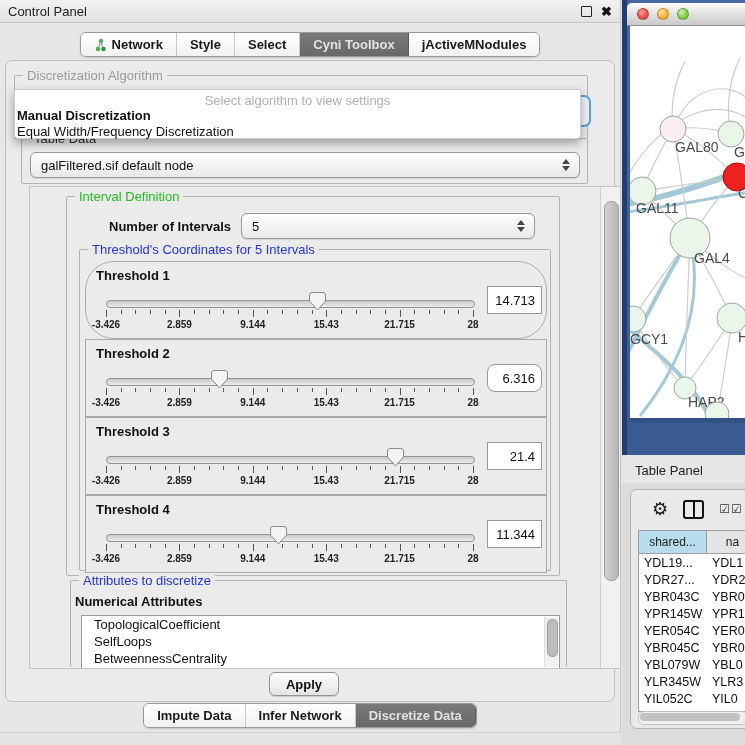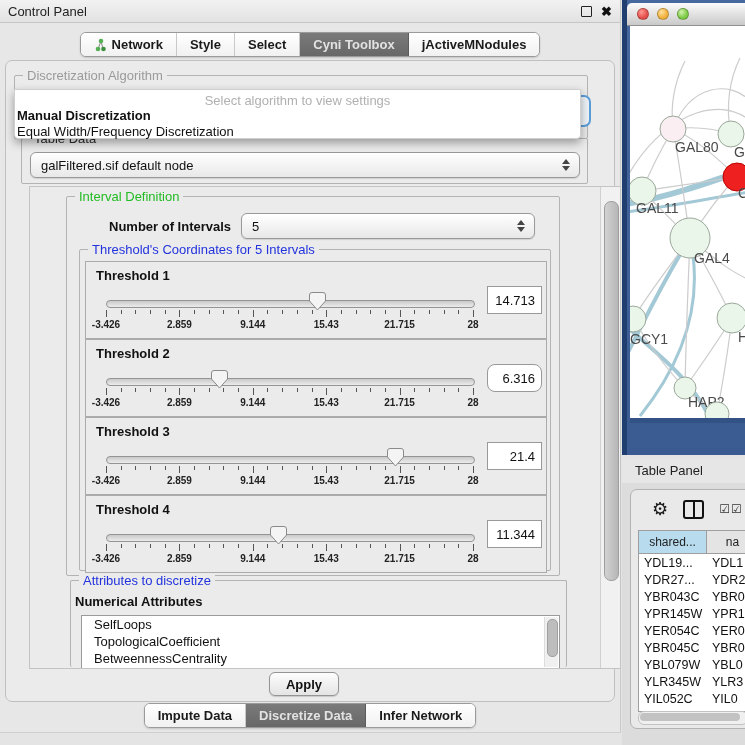--- a/index.html
+++ b/index.html
@@ -165,21 +165,21 @@
             <span class="val">5</span>
             <span class="arrows">
                 <span class="tri-up"></span>
                 <span class="tri-dn"></span>
               </span>
           </div>
 
           <div class="group" style="left:12px;top:52px;width:470px;height:320px;">
             <span class="group-label glabel-blue">Threshold's Coordinates for 5 Intervals</span>
             <div id="thresholds">
-                <div class="tbox" style="left: 5px; top: 11px; width: 460px; height: 76px;">
+                <div class="tbox" style="left: 5px; top: 11px; width: 460px; height: 76px; border-radius: 29px;">
                   <div class="t-label">Threshold 1</div>
                   <div class="track" style="left: 20px; top: 38px; width: 367px;"></div>
                   <div class="thumb" style="left: 223.331px; top: 30px;"><svg width="17" height="19">
                       <path d="M3 0.5 H14 Q16.5 0.5 16.5 3 V9 L8.5 18 L0.5 9 V3 Q0.5 0.5 3 0.5 Z" fill="#f4f4f4" stroke="#8a8a8a"></path>
                     </svg></div>
                   <div class="ticks" style="left: 20px; top: 48px; width: 367px; height: 8px;">
                     <div class="tick" style="left: 0%; height: 7px;"></div>
                     <div class="tick" style="left: 4%; height: 4px;"></div>
                     <div class="tick" style="left: 8%; height: 4px;"></div>
                     <div class="tick" style="left: 12%; height: 4px;"></div>
@@ -350,43 +350,43 @@
                 </div>
               </div>
           </div>
         </div>
 
         <div class="group" style="left:40px;top:393px;width:495px;height:86px;border-bottom:none;">
           <span class="group-label glabel-blue">Attributes to discretize</span>
           <span class="attr-heading" style="left:4px;top:13px;">Numerical Attributes</span>
           <div class="attr-list" style="left:10px;top:34px;width:477px;height:52px;">
             <div id="attrItems">
+                <div class="attr-item">TopologicalCoefficient</div>
                 <div class="attr-item">SelfLoops</div>
-                <div class="attr-item">TopologicalCoefficient</div>
                 <div class="attr-item">BetweennessCentrality</div>
               </div>
             <div class="mini-scroll">
                 <div class="mini-thumb"></div>
               </div>
           </div>
         </div>
 
         <div class="vscroll">
           <div class="vthumb" style="top:14px;height:378px;"></div>
         </div>
       </div>
 
       <div class="apply-btn">Apply</div>
     </div>
 
     <div class="bottom-tabs">
       <div class="seg" id="bottomTabs">
           <div class="tab">Impute Data</div>
+          <div class="tab">Infer Network</div>
           <div class="tab sel">Discretize Data</div>
-          <div class="tab">Infer Network</div>
         </div>
     </div>
   </div>
 
   <div class="netwin">
     <div class="ledge"></div>
     <div class="net-titlebar">
       <span class="light" id="lightRed" style="background: radial-gradient(circle at 35% 30%, rgb(255, 154, 147), rgb(228, 80, 75) 60%);"></span>
       <span class="light" id="lightYel" style="background: radial-gradient(circle at 35% 30%, rgb(255, 226, 160), rgb(242, 177, 60) 60%);"></span>
       <span class="light" id="lightGrn" style="background: radial-gradient(circle at 35% 30%, rgb(210, 243, 174), rgb(126, 203, 69) 60%);"></span>

